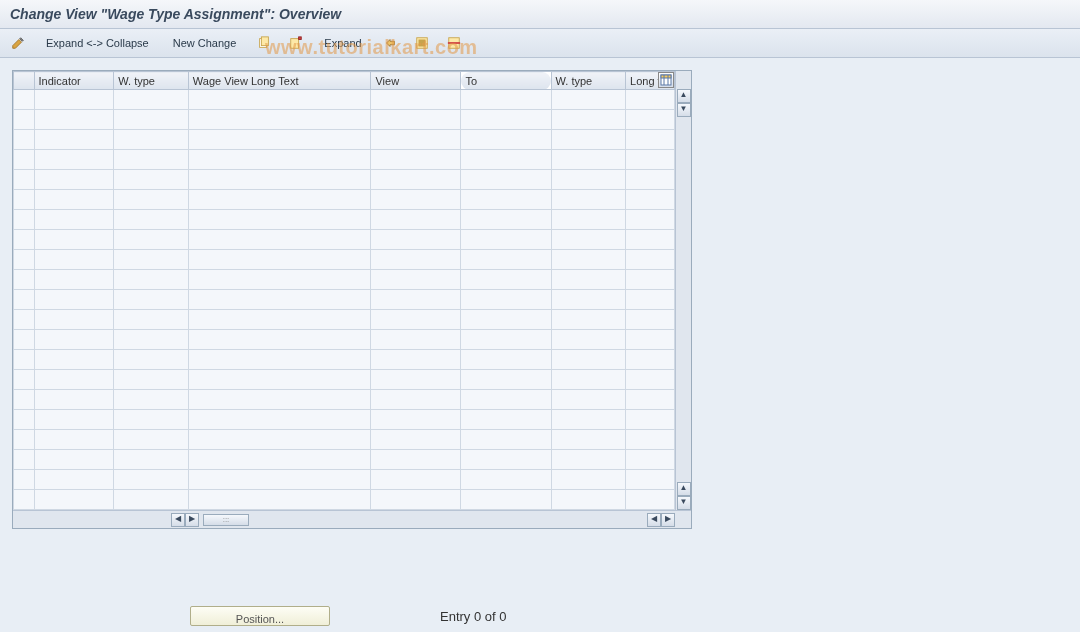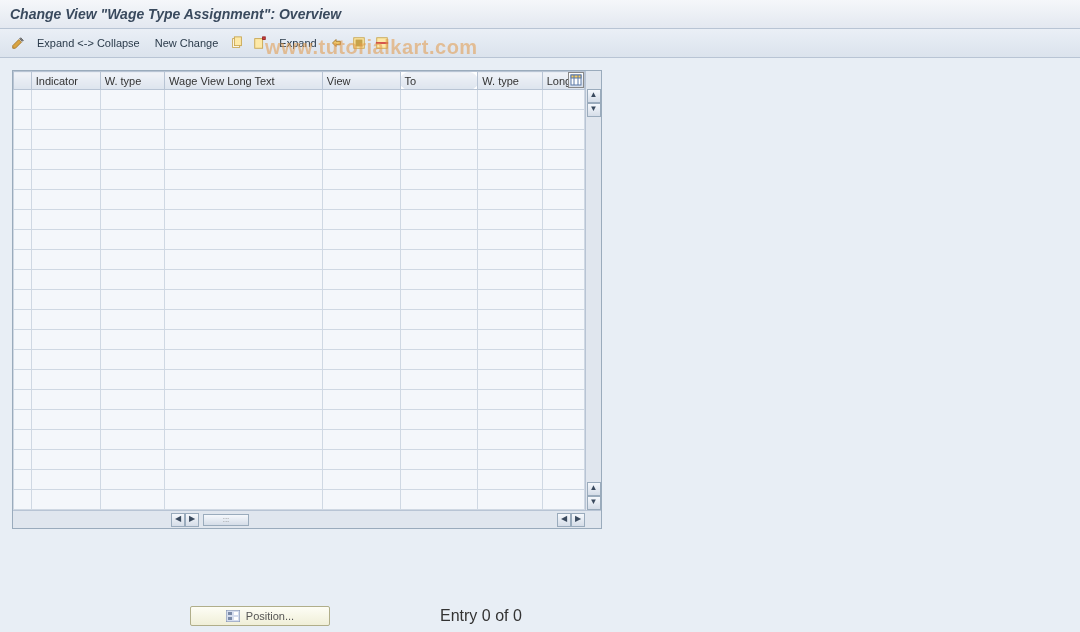--- a/index.html
+++ b/index.html
@@ -22,21 +22,21 @@
       font-style: italic;
       font-weight: bold;
       color: #3a4a5e;
     }
     .toolbar {
       background: linear-gradient(to bottom, #eaeff6, #dbe3ed);
       padding: 4px 8px;
       border-bottom: 1px solid #b8c4d4;
       display: flex;
       align-items: flex-end;
-      gap: 3px;
+      gap: 12px;
     }
     .tool-btn {
       border: none;
       background: transparent;
       padding: 2px 6px;
       font-size: 11px;
       color: #2a3a4a;
       cursor: pointer;
       display: inline-flex;
       align-items: center;
@@ -52,21 +52,21 @@
       align-items: center;
       justify-content: center;
       font-size: 12px;
     }
     .content-area {
       padding: 12px;
     }
     .table-wrapper {
       border: 1px solid #9aabbc;
       background: #fff;
-      width: 590px;
+      width: 680px;
       position: relative;
     }
     .table-scroll-outer {
       display: flex;
     }
     .table-scroll {
       overflow: hidden;
       position: relative;
       flex: 1;
     }
@@ -185,23 +185,24 @@
       background: linear-gradient(to bottom, #fdfdf5, #f0efd8);
       border: 1px solid #b0ae8a;
       border-radius: 2px;
       display: flex;
       align-items: center;
       justify-content: center;
       gap: 6px;
       font-size: 11px;
       color: #555;
       cursor: pointer;
+      flex-direction: column;
     }
     .entry-label {
-      font-size: 16px;
+      font-size: 13px;
       color: #333;
     }
     .watermark {
       position: absolute;
       top: 36px;
       left: 265px;
       font-size: 20px;
       color: #e39a4a;
       opacity: 0.55;
       font-weight: bold;

